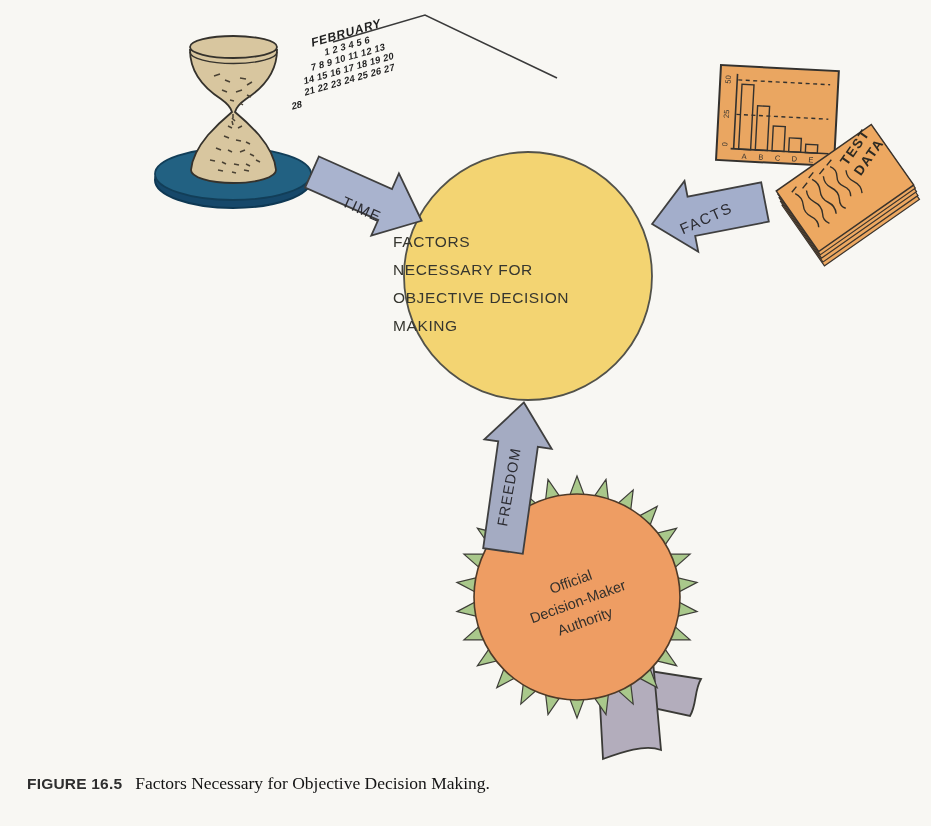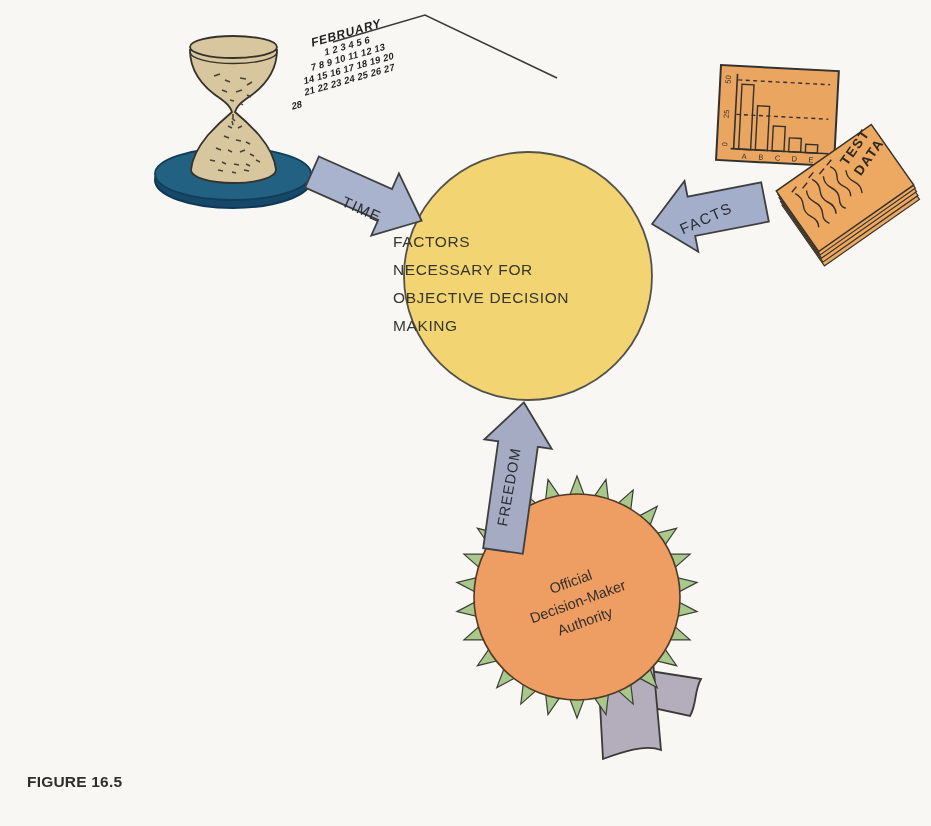--- a/index.html
+++ b/index.html
@@ -177,15 +177,16 @@
 Decision-Maker
 Authority</div>
 
   <div class="overlay testdata-text">
     <div>TEST</div>
     <div>DATA</div>
   </div>
 
   <div class="overlay caption">
     <span class="cap-label">FIGURE 16.5</span>
+    <span class="cap-text">Factors Necessary for Objective Decision Making.</span>
   </div>
 
 </div>
 
 </body></html>

